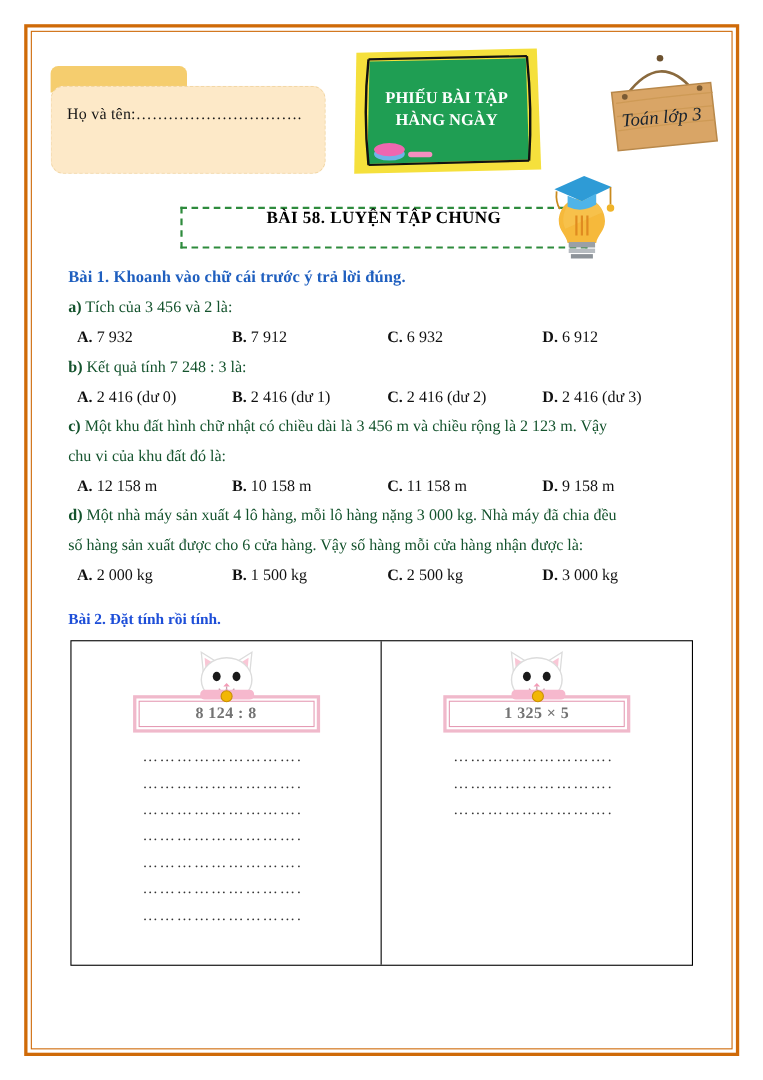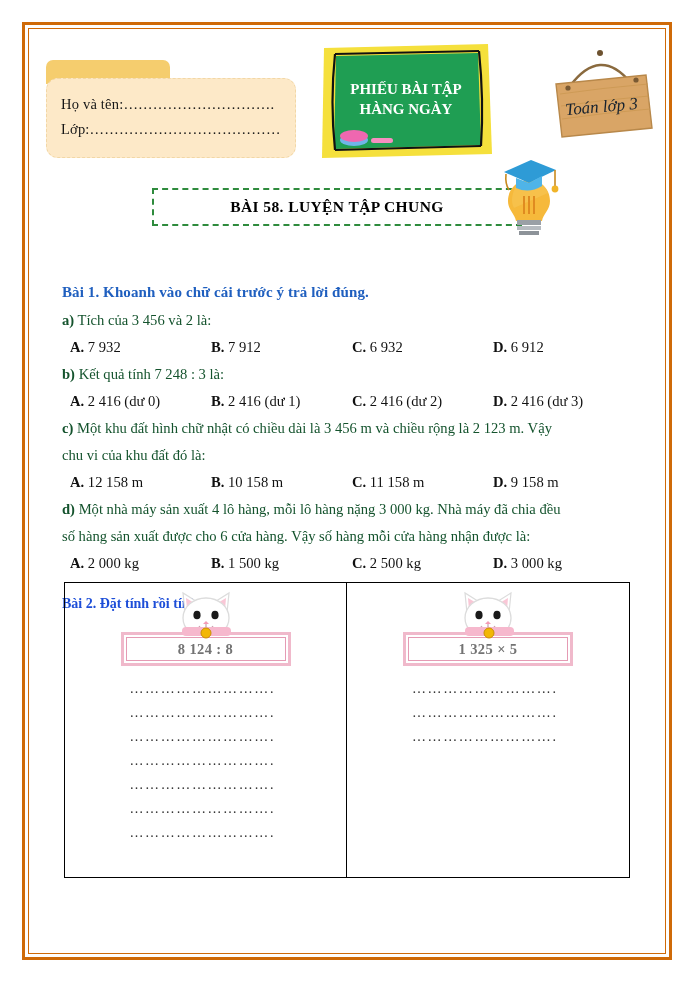--- a/index.html
+++ b/index.html
@@ -55,43 +55,42 @@
   .board-wrap { position: absolute; left: 316px; top: 42px; width: 178px; height: 120px; }
   .board-wrap svg { display: block; }
 
   
   .sign-wrap { position: absolute; left: 540px; top: 42px; width: 120px; height: 110px; }
   .sign-wrap svg { display:block; }
 
   
   .title-banner {
     position: absolute;
-    left: 152px; top: 188px;
+    left: 164px; top: 188px;
     width: 370px; height: 38px;
     border: 2px dashed #2e8b3d;
-    display: flex; align-items: center; justify-content: center;
+    display: flex; align-items: flex-start; justify-content: center;
   }
   .title-banner span {
     font-size: 15.5px;
     font-weight: bold;
     letter-spacing: .4px;
     color: #000;
   }
   .bulb-wrap { position: absolute; left: 498px; top: 156px; width: 62px; height: 82px; }
   .bulb-wrap svg { display:block; }
 
   
   .content { position: absolute; left: 62px; top: 244px; width: 572px; }
   .h-blue {
     color: #1f5fbf;
     font-weight: bold;
     font-size: 15px;
     margin-bottom: 7px;
     letter-spacing: .1px;
-    margin-top: 40px;
   }
   .q-line {
     font-size: 14.6px;
     color: #14532d;
     line-height: 25px;
     margin-bottom: 2px;
   }
   .q-line b { font-weight: bold; }
   .choices {
     display: flex;
@@ -173,21 +172,20 @@
 <body>
 
 <div id="page">
 
   <div class="frame-outer"></div>
   <div class="frame-inner"></div>
 
   <div class="name-card-tab"></div>
   <div class="name-card">
     <div class="name-line">Họ và tên:………………………….</div>
-    <div class="name-line">Lớp:…………………………………</div>
   </div>
 
   <div class="board-wrap">
     <svg width="178" height="120" viewBox="0 0 178 120">
       <path d="M8 6 L172 2 L176 112 L6 116 Z" fill="#f5e03c"></path>
       <path d="M20 14 L162 11 L165 103 L18 107 Z" fill="#1f9e53"></path>
       <path d="M19 12 Q14 60 19 108" stroke="#111" stroke-width="2.2" fill="none"></path>
       <path d="M163 9 Q168 58 165 104" stroke="#111" stroke-width="2.2" fill="none"></path>
       <path d="M19 12 L163 9" stroke="#111" stroke-width="2" fill="none"></path>
       <path d="M19 108 L165 104" stroke="#111" stroke-width="2" fill="none"></path>

